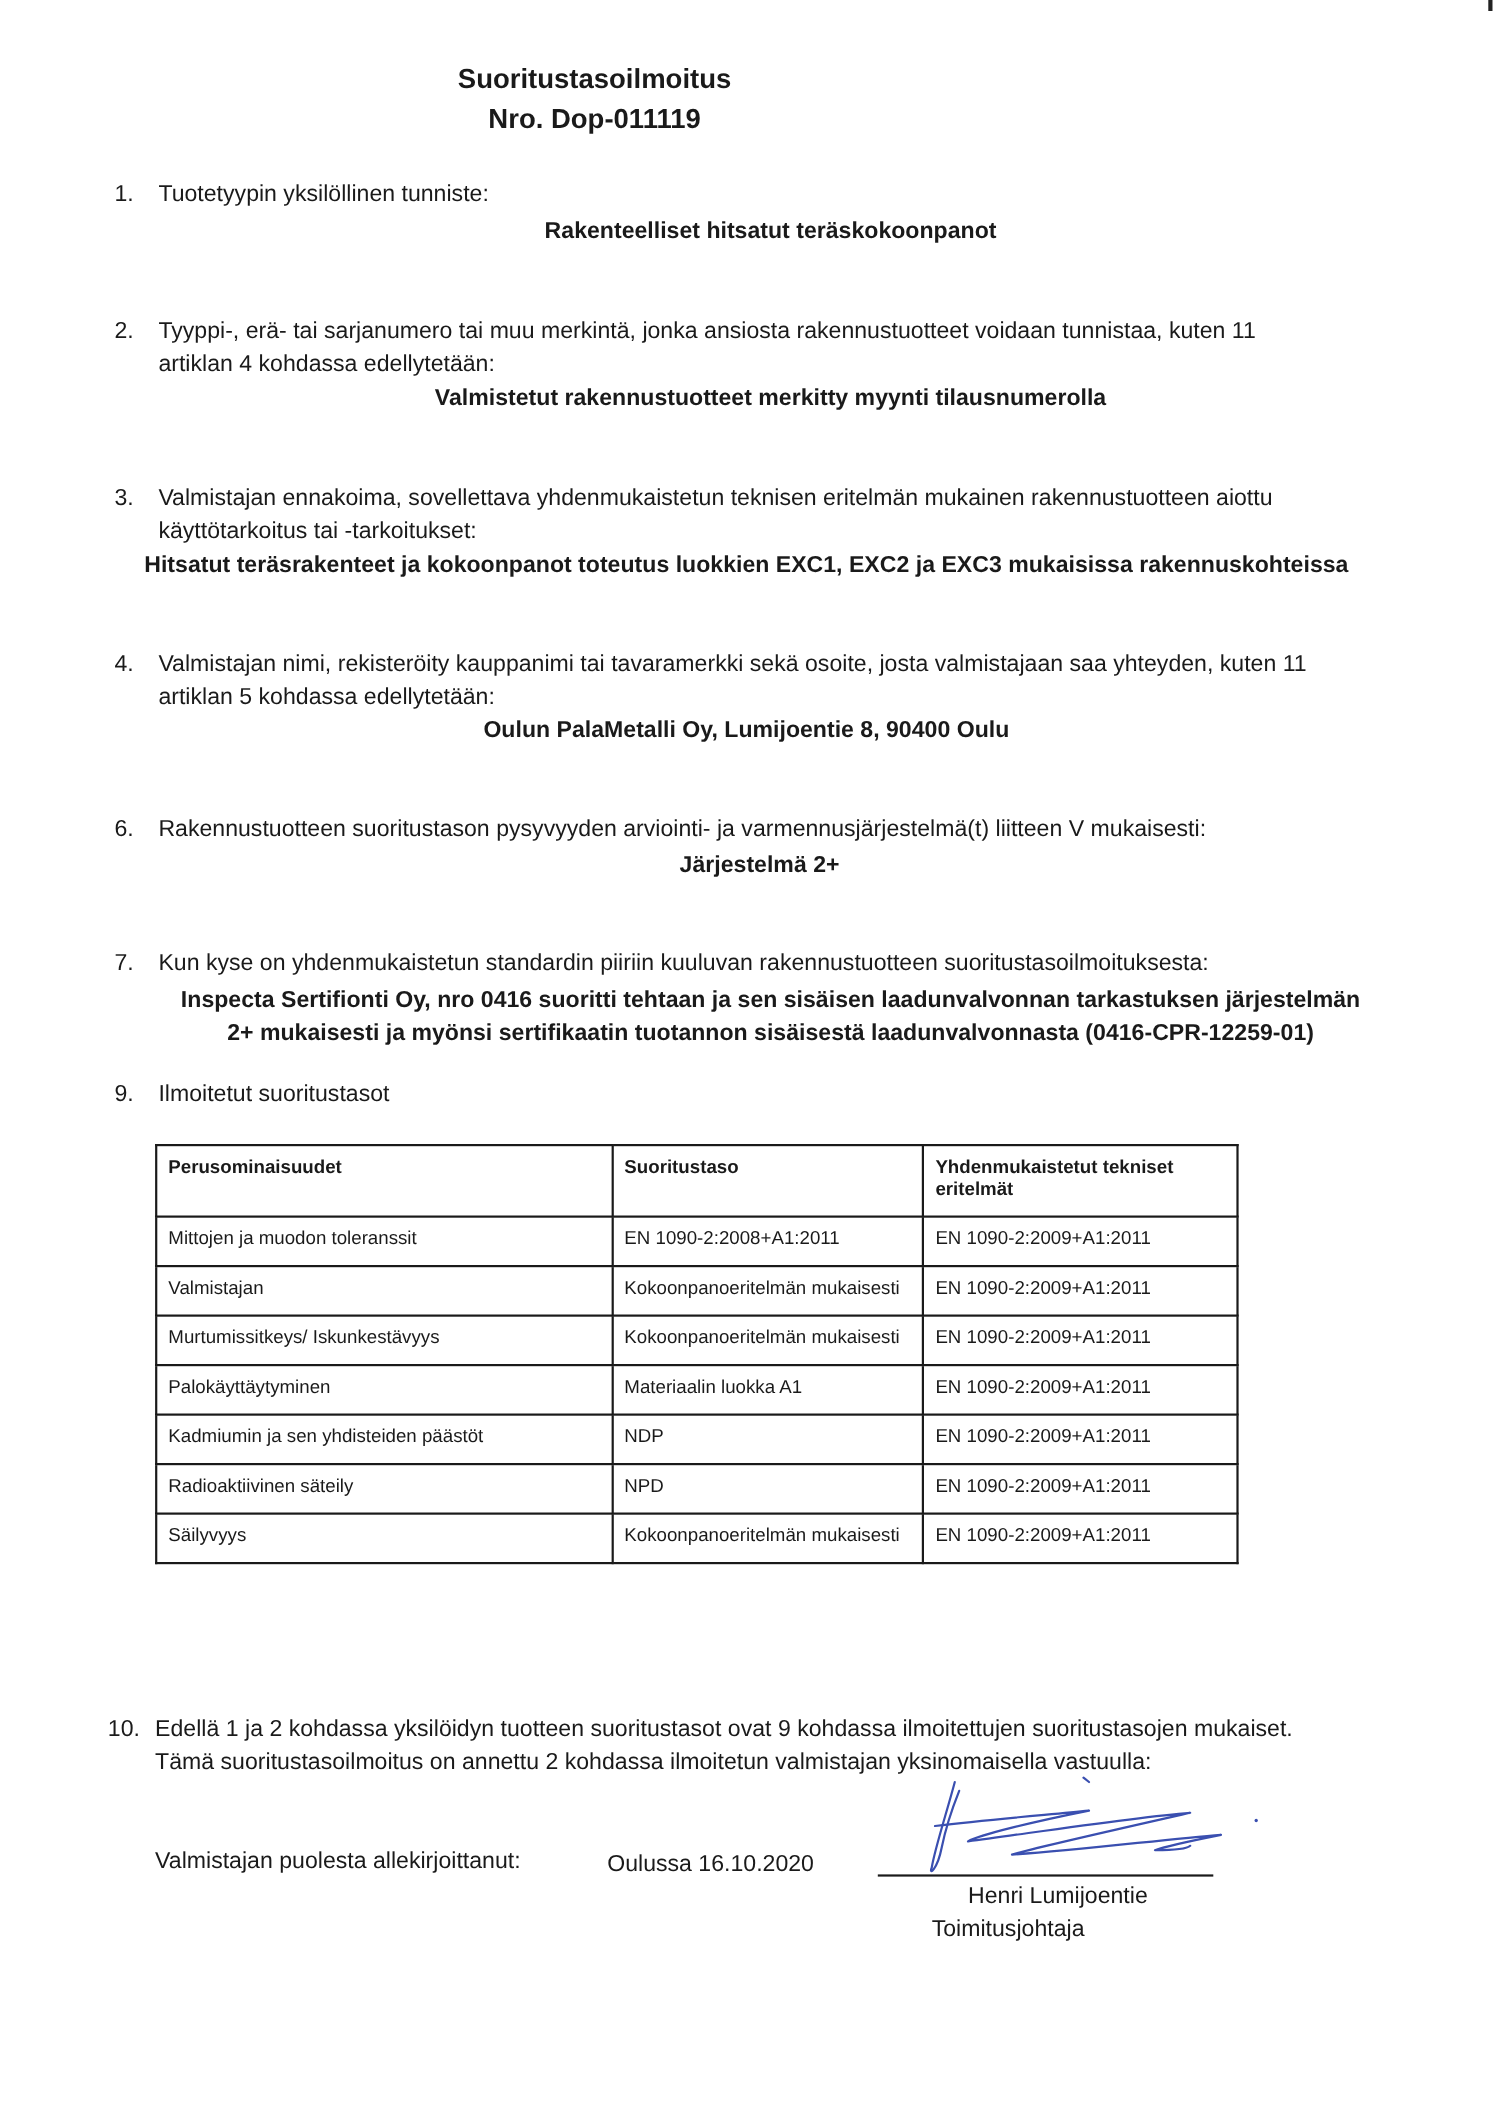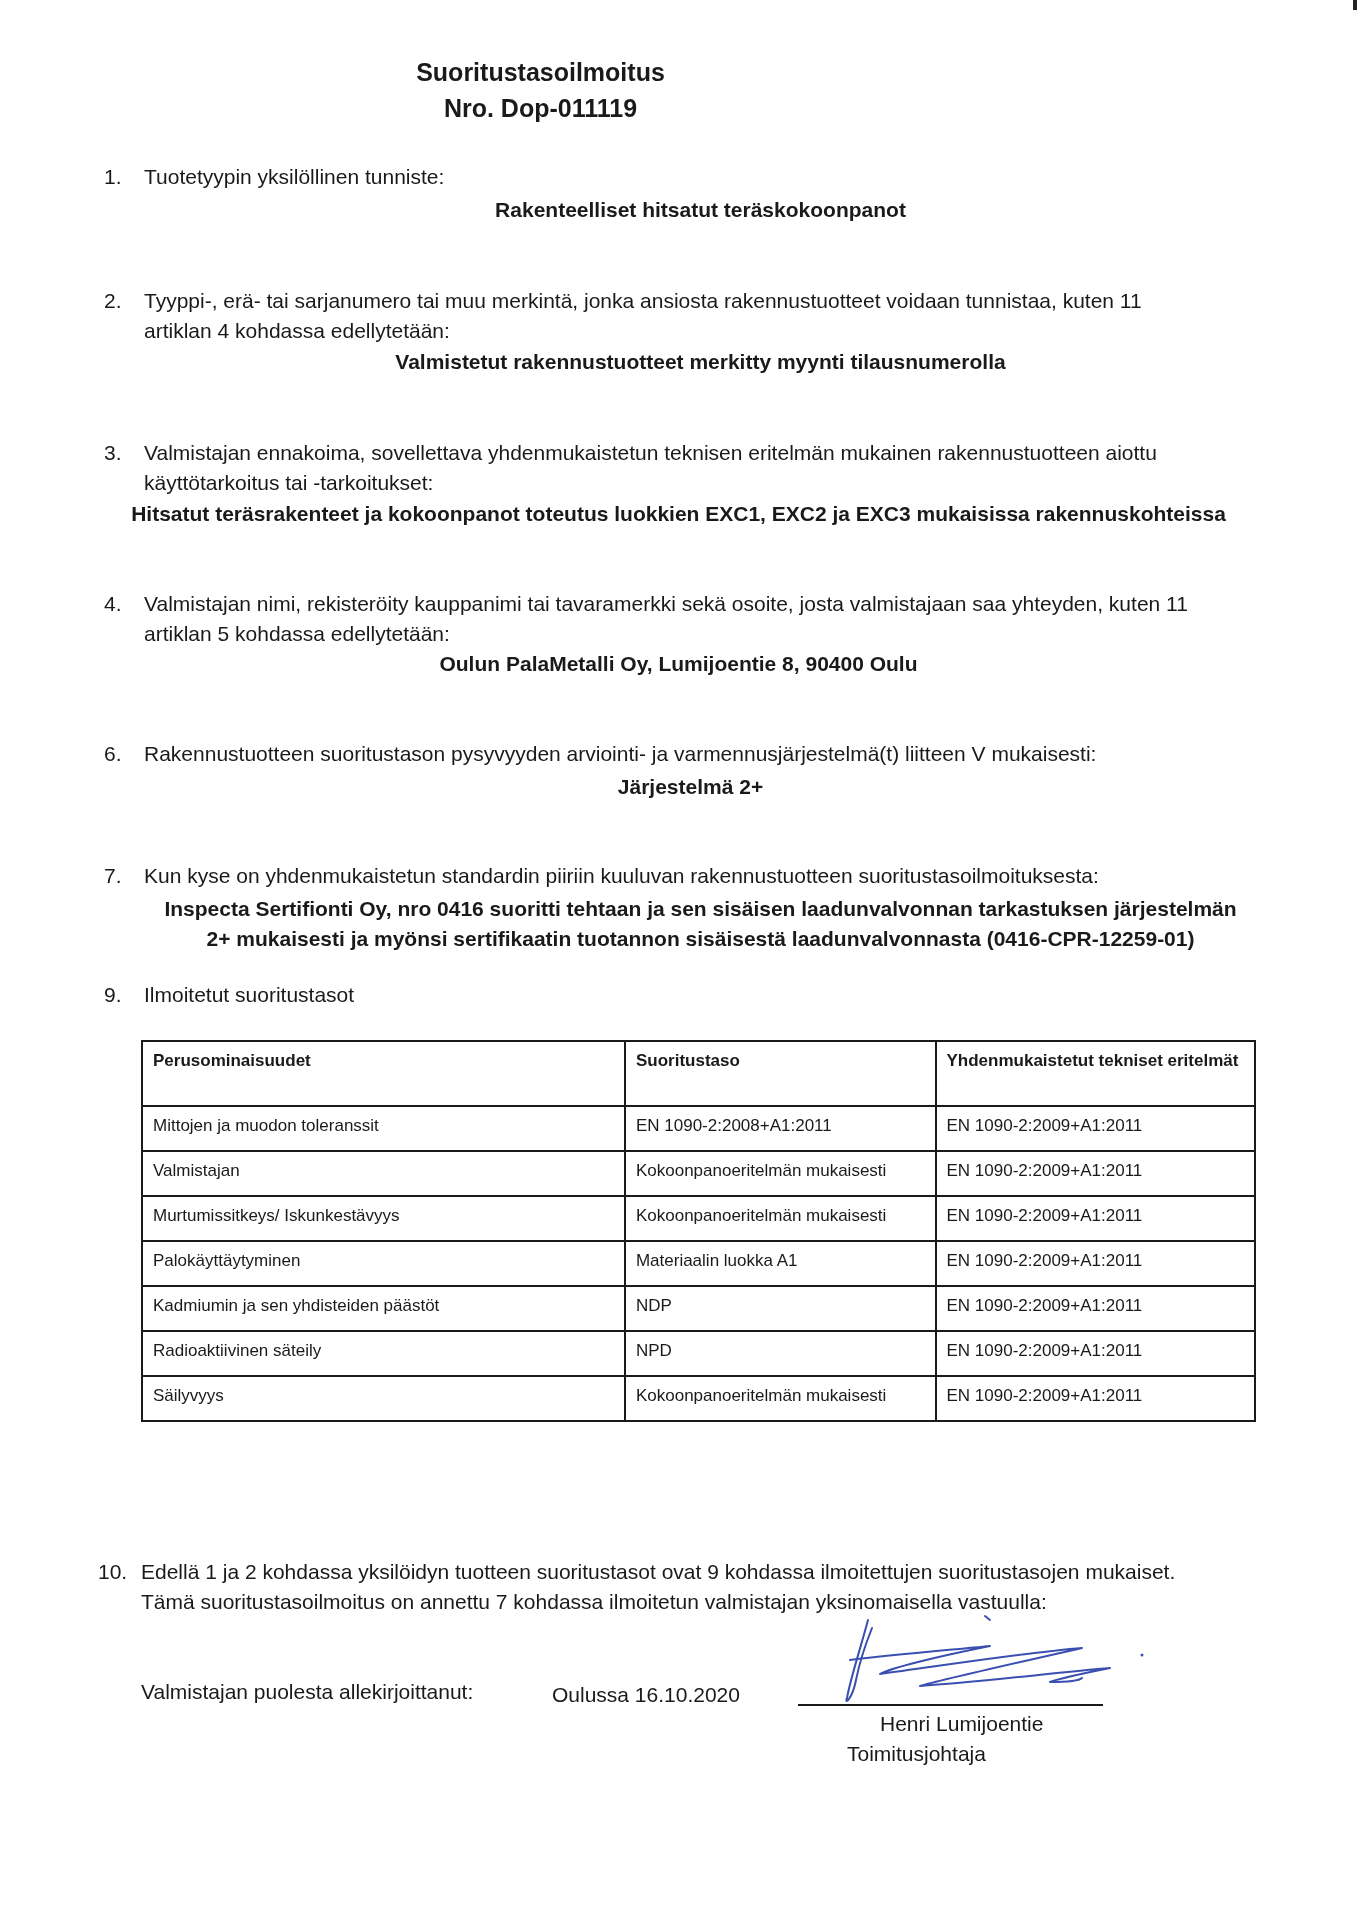--- a/index.html
+++ b/index.html
@@ -19,21 +19,21 @@
     }
     .item-num { font-size: 21px; }
     .line { font-size: 21px; white-space: nowrap; }
     .bold-center {
       left: 0; width: 1357px; text-align: center;
       font-weight: bold; font-size: 21px; white-space: nowrap;
     }
     table.perf {
       position: absolute;
       left: 141px; top: 1040px;
-      width: 1115px;
+      width: 985px;
       border-collapse: collapse;
       font-size: 17px;
     }
     table.perf th, table.perf td {
       border: 2px solid #1a1a1a;
       vertical-align: top;
       text-align: left;
       padding: 9px 10px 6px 10px;
       font-weight: normal;
     }
@@ -136,21 +136,21 @@
     <tr>
       <td>Säilyvyys</td>
       <td>Kokoonpanoeritelmän mukaisesti</td>
       <td>EN 1090-2:2009+A1:2011</td>
     </tr>
   </tbody>
 </table>
 
 <div class="abs item-num" style="left:98px; top:1560px;">10.</div>
 <div class="abs line" style="left:141px; top:1560px;">Edellä 1 ja 2 kohdassa yksilöidyn tuotteen suoritustasot ovat 9 kohdassa ilmoitettujen suoritustasojen mukaiset.</div>
-<div class="abs line" style="left:141px; top:1590px;">Tämä suoritustasoilmoitus on annettu 7 kohdassa ilmoitetun valmistajan yksinomaisella vastuulla:</div>
+<div class="abs line" style="left:141px; top:1590px;">Tämä suoritustasoilmoitus on annettu 2 kohdassa ilmoitetun valmistajan yksinomaisella vastuulla:</div>
 
 <div class="abs line" style="left:141px; top:1680px;">Valmistajan puolesta allekirjoittanut:</div>
 <div class="abs line" style="left:552px; top:1683px;">Oulussa 16.10.2020</div>
 
 <svg class="abs" style="left:820px; top:1610px;" width="330" height="100" viewBox="0 0 330 100">
   <g fill="none" stroke="#3a4fb0" stroke-width="2" stroke-linecap="round" stroke-linejoin="round">
     <path d="M48 10 C40 40, 30 70, 27 88 C24 95, 32 90, 36 70 C40 50, 48 28, 52 18"></path>
     <path d="M30 50 C80 44, 130 40, 170 36 C120 46, 70 58, 60 64 C120 56, 210 42, 262 38 C200 52, 120 70, 100 76 C160 72, 240 62, 290 58 C260 64, 235 70, 230 72 C250 72, 260 70, 262 68"></path>
     <path d="M165 6 L170 10"></path>
   </g>

